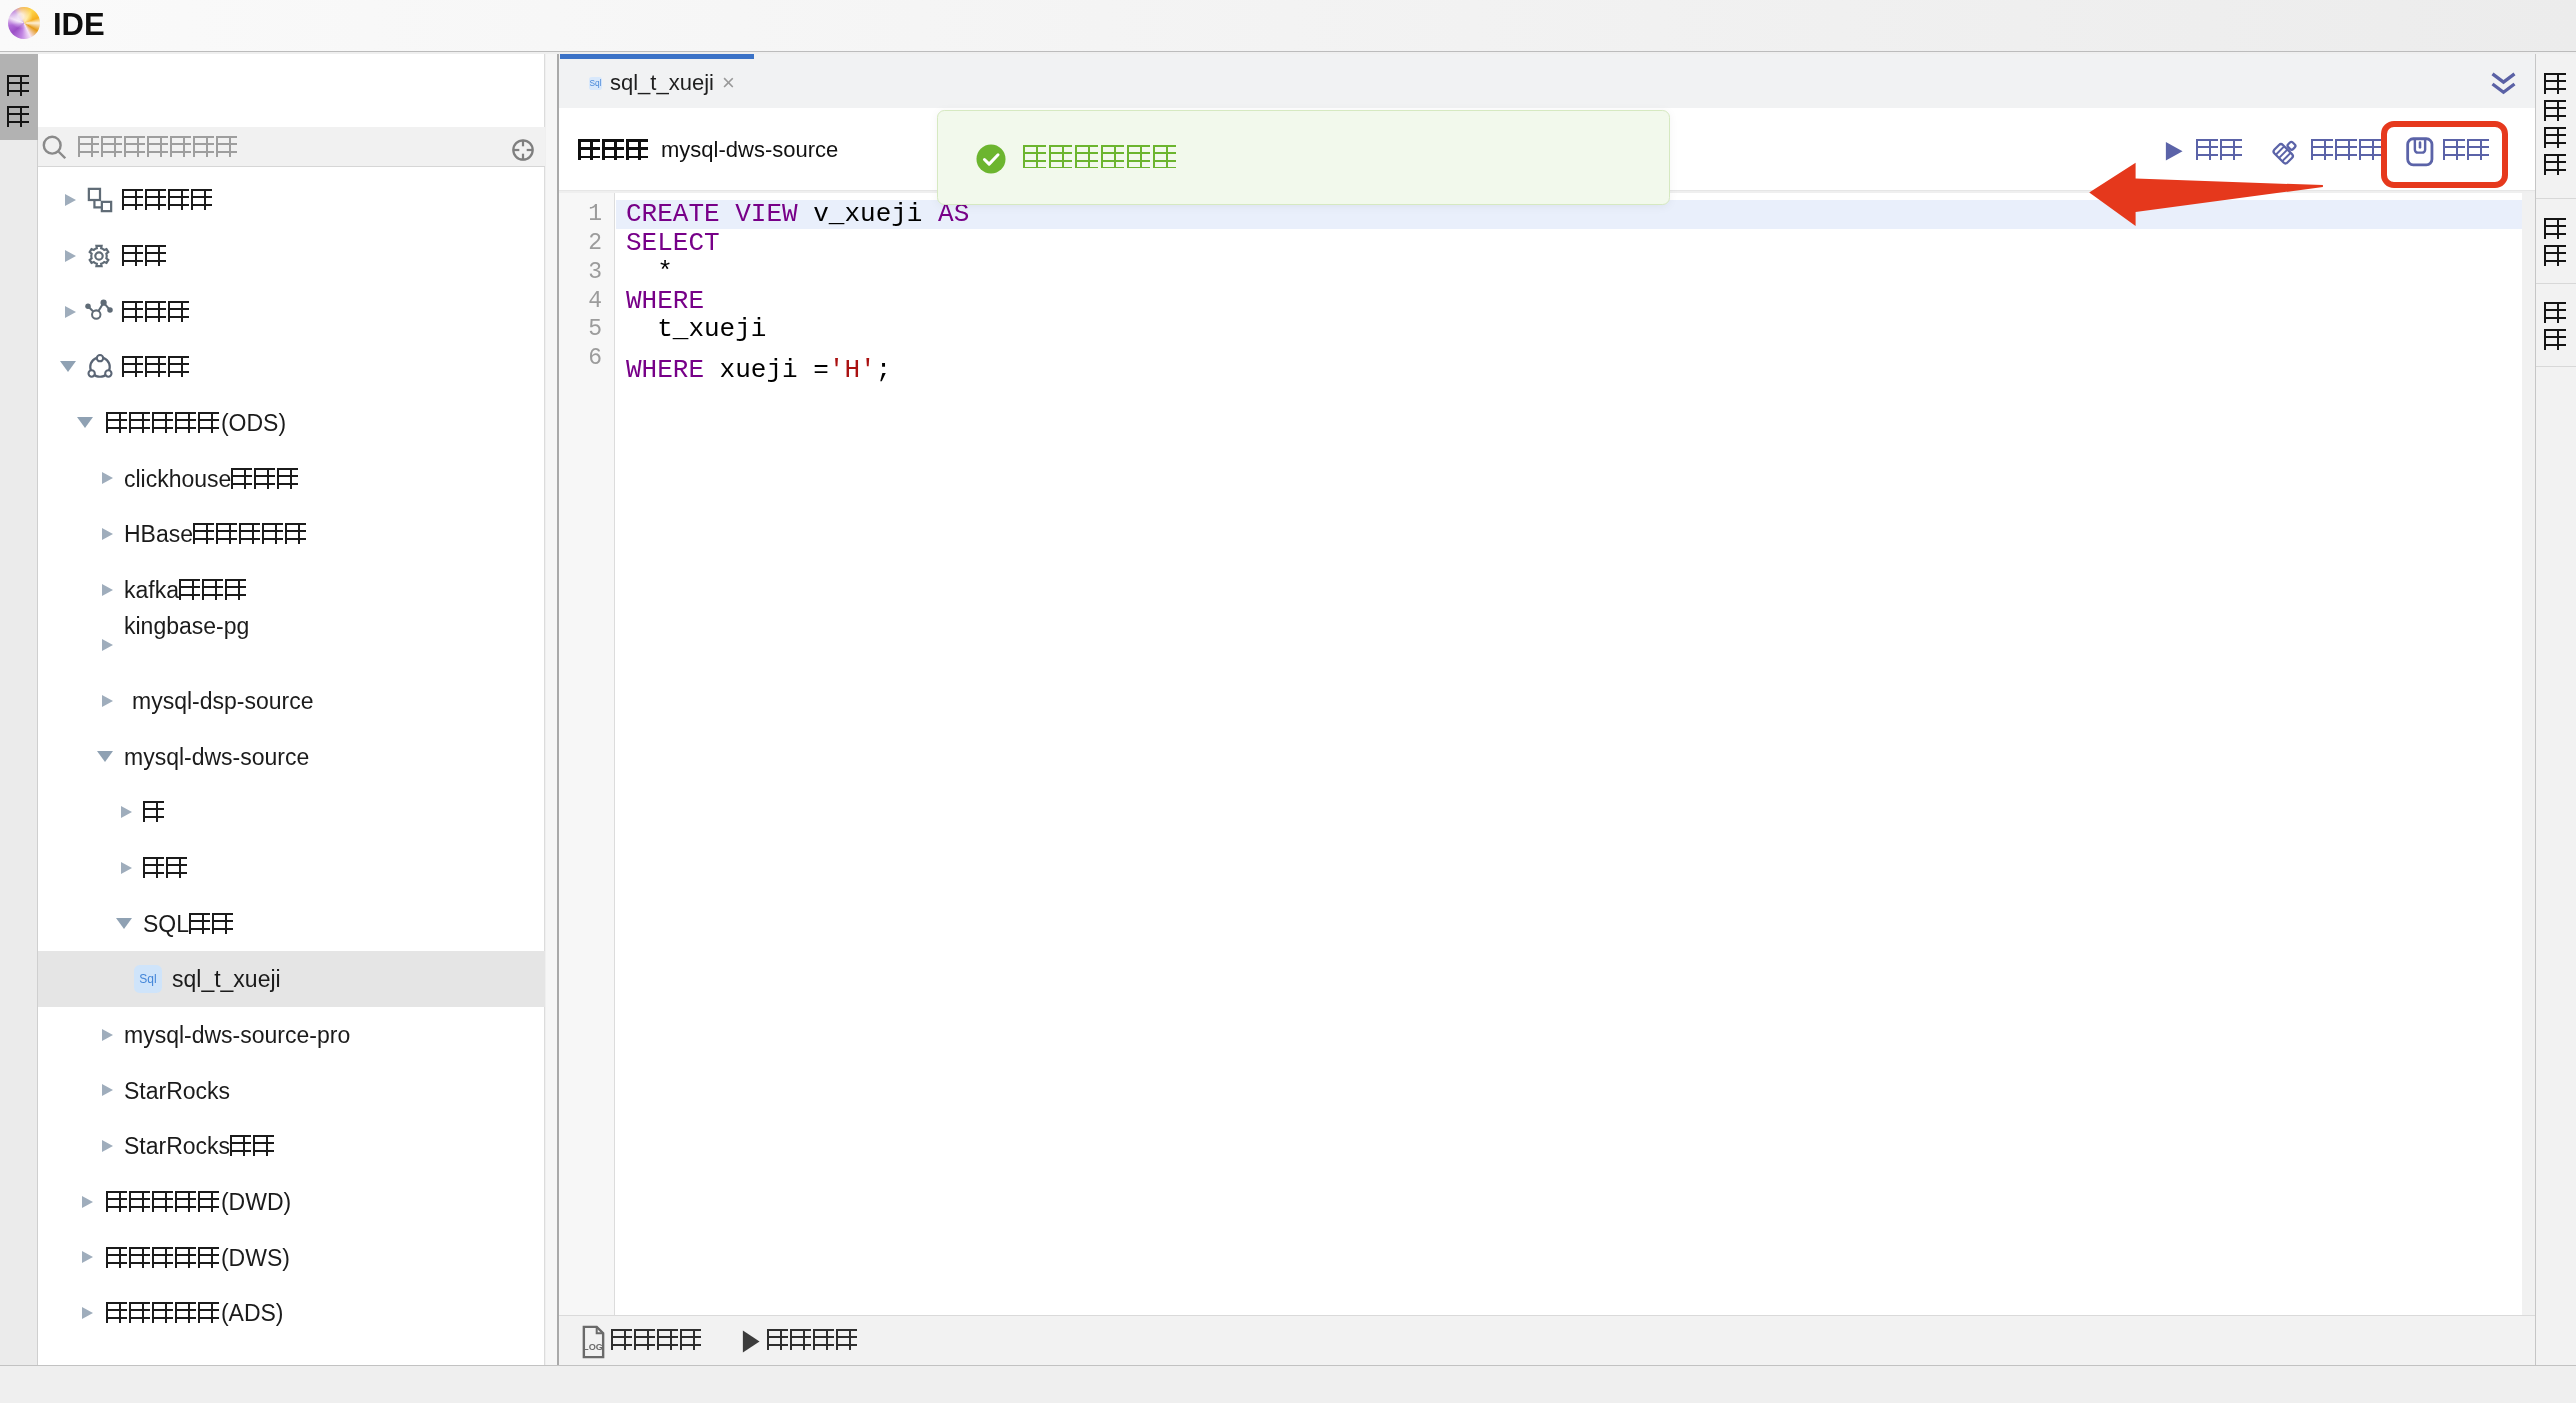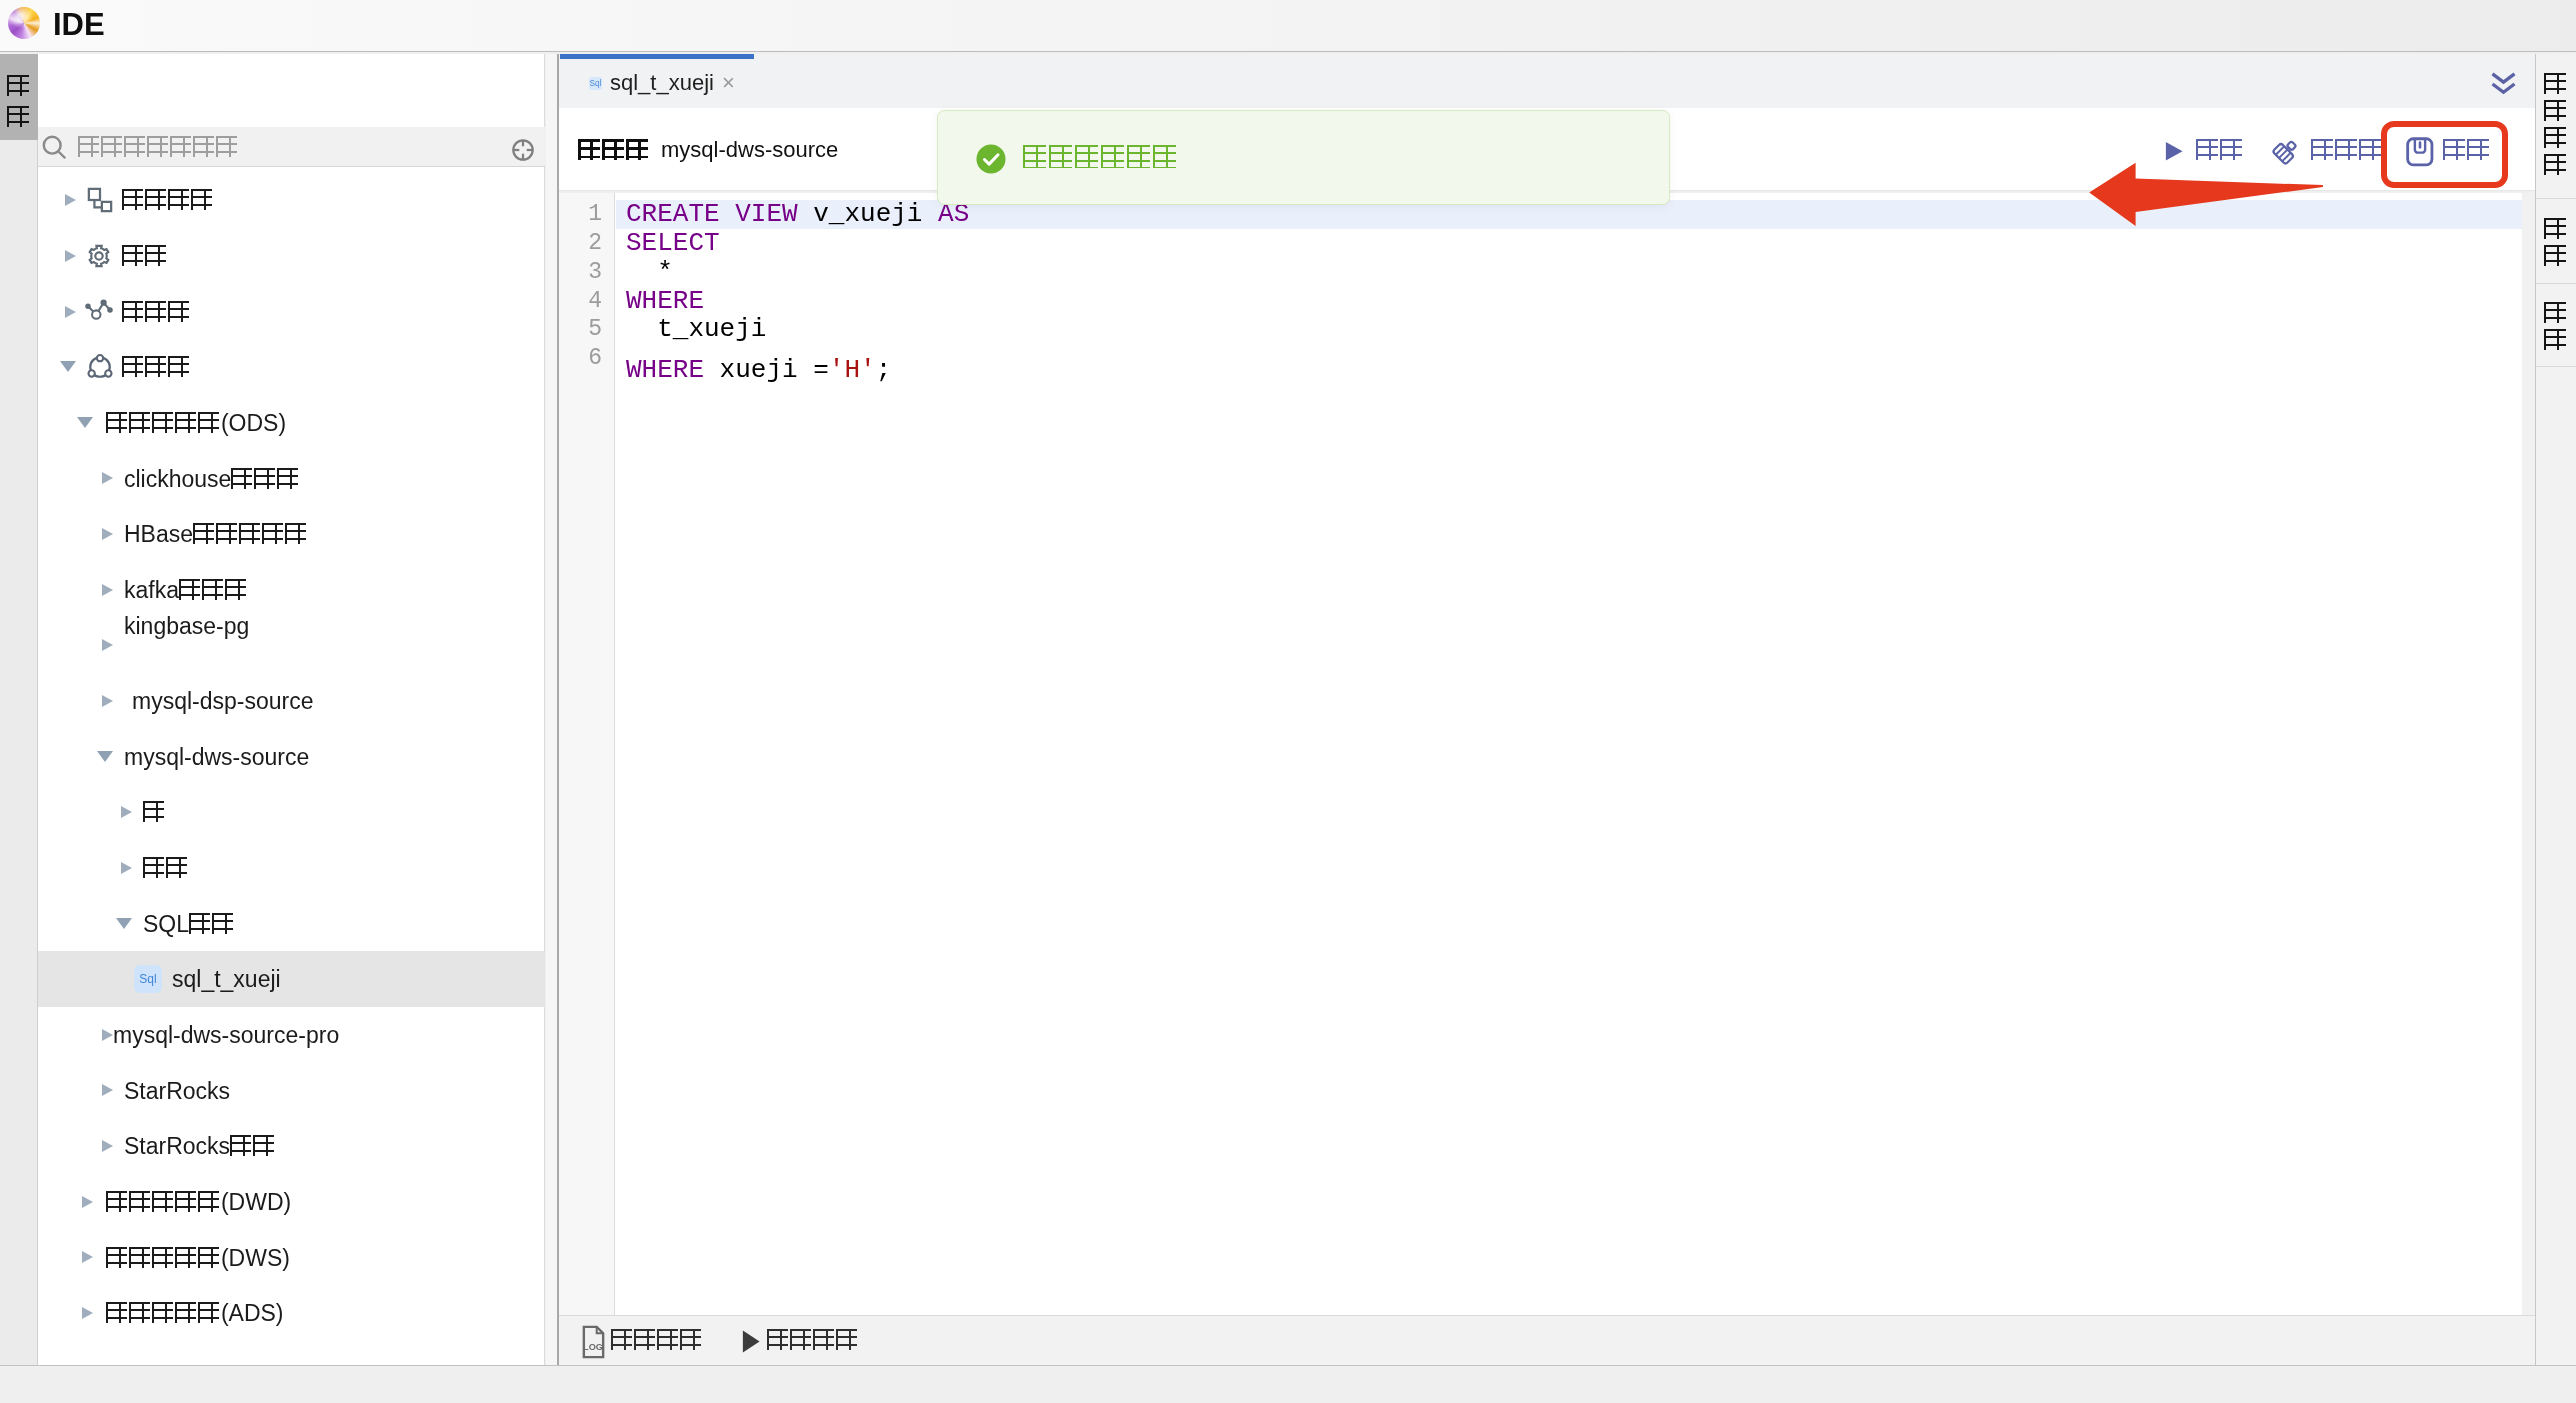--- a/index.html
+++ b/index.html
@@ -122,21 +122,21 @@
 <div class="row" style="top:729px;left:124px">mysql-dws-source</div>
 <div class="abs tr" style="left:121px;top:812px"></div>
 <div class="row" style="top:784px;left:143px"><span class="cn"><i></i></span></div>
 <div class="abs tr" style="left:121px;top:868px"></div>
 <div class="row" style="top:840px;left:143px"><span class="cn"><i></i><i></i></span></div>
 <div class="abs td" style="left:116px;top:924px"></div>
 <div class="row" style="top:896px;left:143px">SQL<span class="cn"><i></i><i></i></span></div>
 <div class="abs badge" style="left:134px;top:965px">Sql</div>
 <div class="row" style="top:951px;left:172px">sql_t_xueji</div>
 <div class="abs tr" style="left:102px;top:1035px"></div>
-<div class="row" style="top:1007px;left:113px">mysql-dws-source-pro</div>
+<div class="row" style="top:1007px;left:124px">mysql-dws-source-pro</div>
 <div class="abs tr" style="left:102px;top:1090px"></div>
 <div class="row" style="top:1063px;left:124px">StarRocks</div>
 <div class="abs tr" style="left:102px;top:1146px"></div>
 <div class="row" style="top:1118px;left:124px">StarRocks<span class="cn"><i></i><i></i></span></div>
 <div class="abs tr" style="left:82px;top:1202px"></div>
 <div class="row" style="top:1174px;left:106px"><span class="cn"><i></i><i></i><i></i><i></i><i></i></span>(DWD)</div>
 <div class="abs tr" style="left:82px;top:1257px"></div>
 <div class="row" style="top:1230px;left:106px"><span class="cn"><i></i><i></i><i></i><i></i><i></i></span>(DWS)</div>
 <div class="abs tr" style="left:82px;top:1313px"></div>
 <div class="row" style="top:1285px;left:106px"><span class="cn"><i></i><i></i><i></i><i></i><i></i></span>(ADS)</div>

